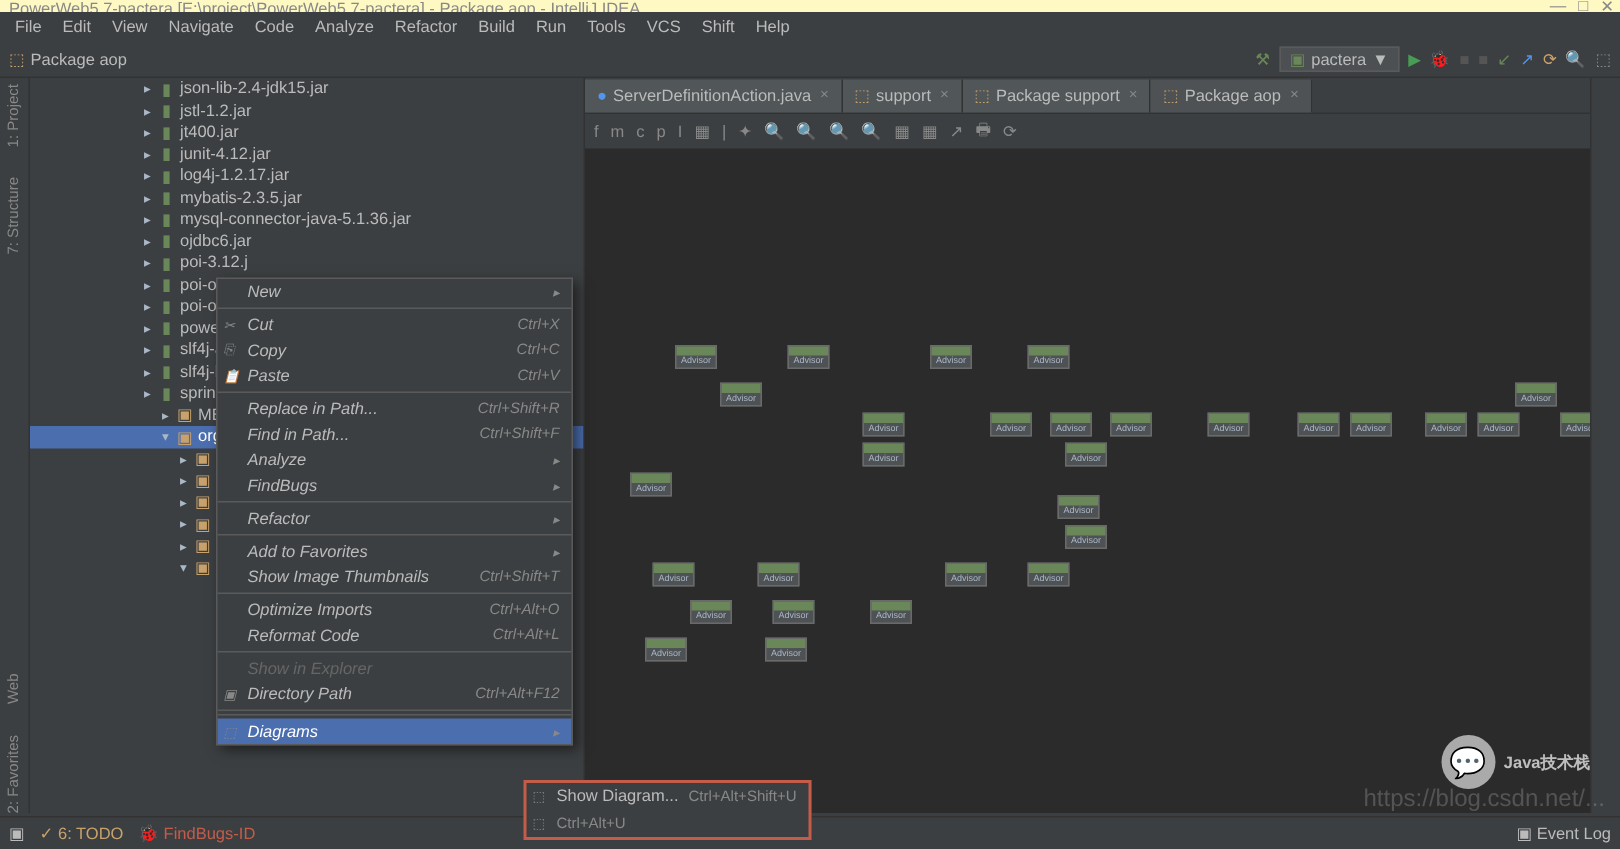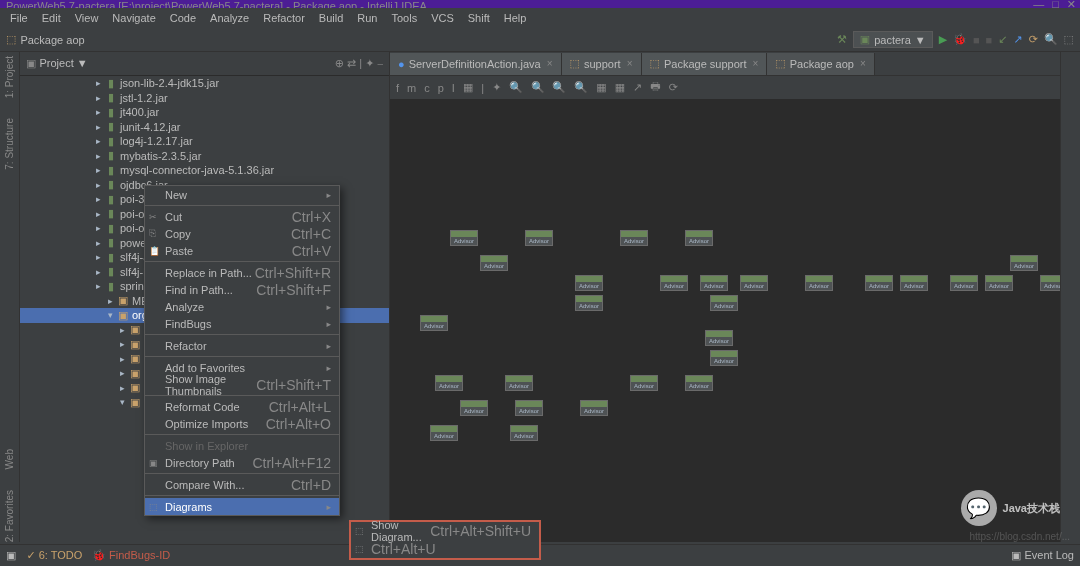--- a/index.html
+++ b/index.html
@@ -1,17 +1,17 @@
 <!DOCTYPE html>
 <html><head>
 <meta charset="utf-8">
 <style>
 * { margin: 0; padding: 0; box-sizing: border-box; font-family: "Segoe UI", Arial, sans-serif; font-size: 11px; }
 body { background: #3c3f41; color: #bbbbbb; width: 1080px; height: 566px; overflow: hidden; position: relative; }
-.title-bar { height: 8px; background: #4c1d95; color: #888; padding: 0 6px; overflow: hidden; }
+.title-bar { height: 8px; background: #fef9c3; color: #888; padding: 0 6px; overflow: hidden; }
 .menu-bar { height: 20px; background: #3c3f41; display: flex; align-items: center; padding: 0 4px; gap: 2px; }
 .menu-bar span { padding: 2px 6px; cursor: pointer; }
 .breadcrumb-bar { height: 24px; background: #3c3f41; display: flex; align-items: center; justify-content: space-between; padding: 0 6px; border-bottom: 1px solid #323232; }
 .breadcrumb { display: flex; align-items: center; gap: 4px; }
 .breadcrumb .icon-uml { color: #c9a26b; }
 .toolbar-right { display: flex; align-items: center; gap: 6px; }
 .play-icon { color: #499c54; }
 .bug-icon { color: #9876aa; }
 .main-area { display: flex; height: 490px; }
 .side-rail { width: 20px; background: #3c3f41; border-right: 1px solid #323232; display: flex; flex-direction: column; align-items: center; padding-top: 4px; gap: 20px; }
@@ -21,45 +21,45 @@
 .panel-header-icons { display: flex; gap: 4px; color: #888; }
 .tree { flex: 1; overflow: hidden; font-size: 11px; }
 .tree-row { display: flex; align-items: center; height: 14.5px; padding-left: 8px; white-space: nowrap; }
 .tree-row .arrow { width: 10px; color: #a9b7c6; font-size: 9px; }
 .tree-row .jar-icon { color: #6a8759; margin-right: 4px; width: 10px; text-align: center; }
 .tree-row .folder-icon { color: #c9a26b; margin-right: 4px; width: 10px; text-align: center; }
 .tree-row.selected { background: #4b6eaf; color: #fff; }
 .indent-1 { padding-left: 76px; }
 .indent-2 { padding-left: 88px; }
 .indent-3 { padding-left: 100px; }
-.context-menu { position: absolute; top: 185px; left: 144px; width: 196px; background: #3c3f41; border: 1px solid #5a5a5a; box-shadow: 3px 3px 8px rgba(0,0,0,0.5); z-index: 100; }
+.context-menu { position: absolute; top: 185px; left: 144px; width: 238px; background: #3c3f41; border: 1px solid #5a5a5a; box-shadow: 3px 3px 8px rgba(0,0,0,0.5); z-index: 100; font-style: italic; }
 .menu-item { display: flex; align-items: center; justify-content: space-between; height: 17px; padding: 0 8px 0 20px; position: relative; }
 .menu-item.selected { background: #4b6eaf; color: #fff; }
 .menu-item.disabled { color: #666; }
 .menu-item .icon-pre { position: absolute; left: 4px; width: 12px; color: #888; font-size: 9px; }
-.menu-item .shortcut { color: #888; font-size: 14px; }
+.menu-item .shortcut { color: #888; font-size: 10px; }
 .menu-item .arrow-r { color: #888; font-size: 9px; }
 .menu-sep { height: 1px; background: #5a5a5a; margin: 2px 0; }
 .sub-menu { position: absolute; top: 520px; left: 349px; width: 192px; background: #3c3f41; border: 2px solid #c45c4a; z-index: 101; }
 .sub-menu .menu-item { height: 18px; }
 .editor-area { flex: 1; background: #2b2b2b; display: flex; flex-direction: column; }
 .editor-tabs { height: 24px; background: #3c3f41; display: flex; align-items: center; border-bottom: 1px solid #323232; }
 .editor-tab { display: flex; align-items: center; height: 22px; padding: 0 8px; gap: 4px; background: #515658; border-right: 1px solid #323232; }
 .editor-tab.active { background: #4e5254; }
 .editor-tab .close-x { color: #888; font-size: 10px; margin-left: 2px; }
 .diagram-toolbar { height: 24px; background: #3c3f41; display: flex; align-items: center; padding: 0 6px; gap: 8px; border-bottom: 1px solid #2b2b2b; color: #888; }
 .diagram-canvas { flex: 1; background: #2b2b2b; position: relative; overflow: hidden; }
 .node { position: absolute; background: #4e5254; border: 1px solid #6a6a6a; font-size: 6px; padding: 1px 3px; color: #a9b7c6; }
 .node-header { background: #6a8759; height: 6px; margin: -1px -3px 1px; }
 .status-bar { position: absolute; bottom: 0; left: 0; right: 0; height: 22px; background: #3c3f41; border-top: 1px solid #323232; display: flex; align-items: center; padding: 0 6px; gap: 10px; font-size: 10px; }
 .todo-icon { color: #c9a26b; }
 .findbugs-icon { color: #c45c4a; }
 .watermark { position: absolute; bottom: 40px; right: 20px; color: rgba(255,255,255,0.7); font-size: 24px; font-weight: bold; display: flex; align-items: center; gap: 6px; }
 .watermark .wechat { width: 36px; height: 36px; border-radius: 50%; background: rgba(255,255,255,0.6); display: inline-flex; align-items: center; justify-content: center; color: #2b2b2b; font-size: 20px; }
-.watermark-url { position: absolute; bottom: 24px; right: 10px; color: rgba(180,180,180,0.3); font-size: 10px; margin-top: 16px; }
+.watermark-url { position: absolute; bottom: 24px; right: 10px; color: rgba(180,180,180,0.3); font-size: 16px; margin-top: 16px; }
 .dropdown-box { background: #4c5052; padding: 1px 6px; border: 1px solid #5a5a5a; display: flex; align-items: center; gap: 4px; }
 .right-rail { width: 20px; background: #3c3f41; border-left: 1px solid #323232; }
 .win-controls { position: absolute; top: -2px; right: 4px; display: flex; gap: 8px; color: #888; font-size: 10px; }
 </style>
 </head>
 <body>
 
 <div class="title-bar">
   <span>PowerWeb5.7-pactera [E:\project\PowerWeb5.7-pactera] - Package aop - IntelliJ IDEA</span>
   <div class="win-controls">
@@ -112,24 +112,20 @@
 <div class="main-area">
   <div class="side-rail">
     <div class="side-rail-text">1: Project</div>
     <div class="side-rail-text">7: Structure</div>
     <div style="flex:1"></div>
     <div class="side-rail-text">Web</div>
     <div class="side-rail-text">2: Favorites</div>
   </div>
 
   <div class="project-panel">
-    <div class="panel-header">
-      <span><span style="color:#888">▣ </span><span>Project</span> <span>▼</span></span>
-      <span class="panel-header-icons">⊕ ⇄ | ✦ ⎯</span>
-    </div>
     <div class="tree" id="tree">
         <div class="tree-row indent-1">
           <span class="arrow">▸</span>
           <span class="jar-icon">▮</span>
           <span>json-lib-2.4-jdk15.jar</span>
         </div>
         <div class="tree-row indent-1">
           <span class="arrow">▸</span>
           <span class="jar-icon">▮</span>
           <span>jstl-1.2.jar</span>
@@ -368,41 +364,37 @@
   <div class="menu-item">
       <span>Add to Favorites</span>
       <span class="arrow-r">▸</span>
     </div>
   <div class="menu-item">
       <span>Show Image Thumbnails</span>
       <span class="shortcut">Ctrl+Shift+T</span>
     </div>
   <div class="menu-sep"></div>
   <div class="menu-item">
+      <span>Optimize Imports</span>
+      <span class="shortcut">Ctrl+Alt+O</span>
+    </div>
+  <div class="menu-item">
       <span>Reformat Code</span>
       <span class="shortcut">Ctrl+Alt+L</span>
-    </div>
-  <div class="menu-item">
-      <span>Optimize Imports</span>
-      <span class="shortcut">Ctrl+Alt+O</span>
     </div>
   <div class="menu-sep"></div>
   <div class="menu-item disabled">
       <span>Show in Explorer</span>
     </div>
   <div class="menu-item">
       <span class="icon-pre">▣</span>
       <span>Directory Path</span>
       <span class="shortcut">Ctrl+Alt+F12</span>
     </div>
   <div class="menu-sep"></div>
-  <div class="menu-item">
-      <span>Compare With...</span>
-      <span class="shortcut">Ctrl+D</span>
-    </div>
   <div class="menu-sep"></div>
   <div class="menu-item selected">
       <span class="icon-pre">⬚</span>
       <span>Diagrams</span>
       <span class="arrow-r">▸</span>
     </div>
 
 </div>
 
 <div class="sub-menu">

